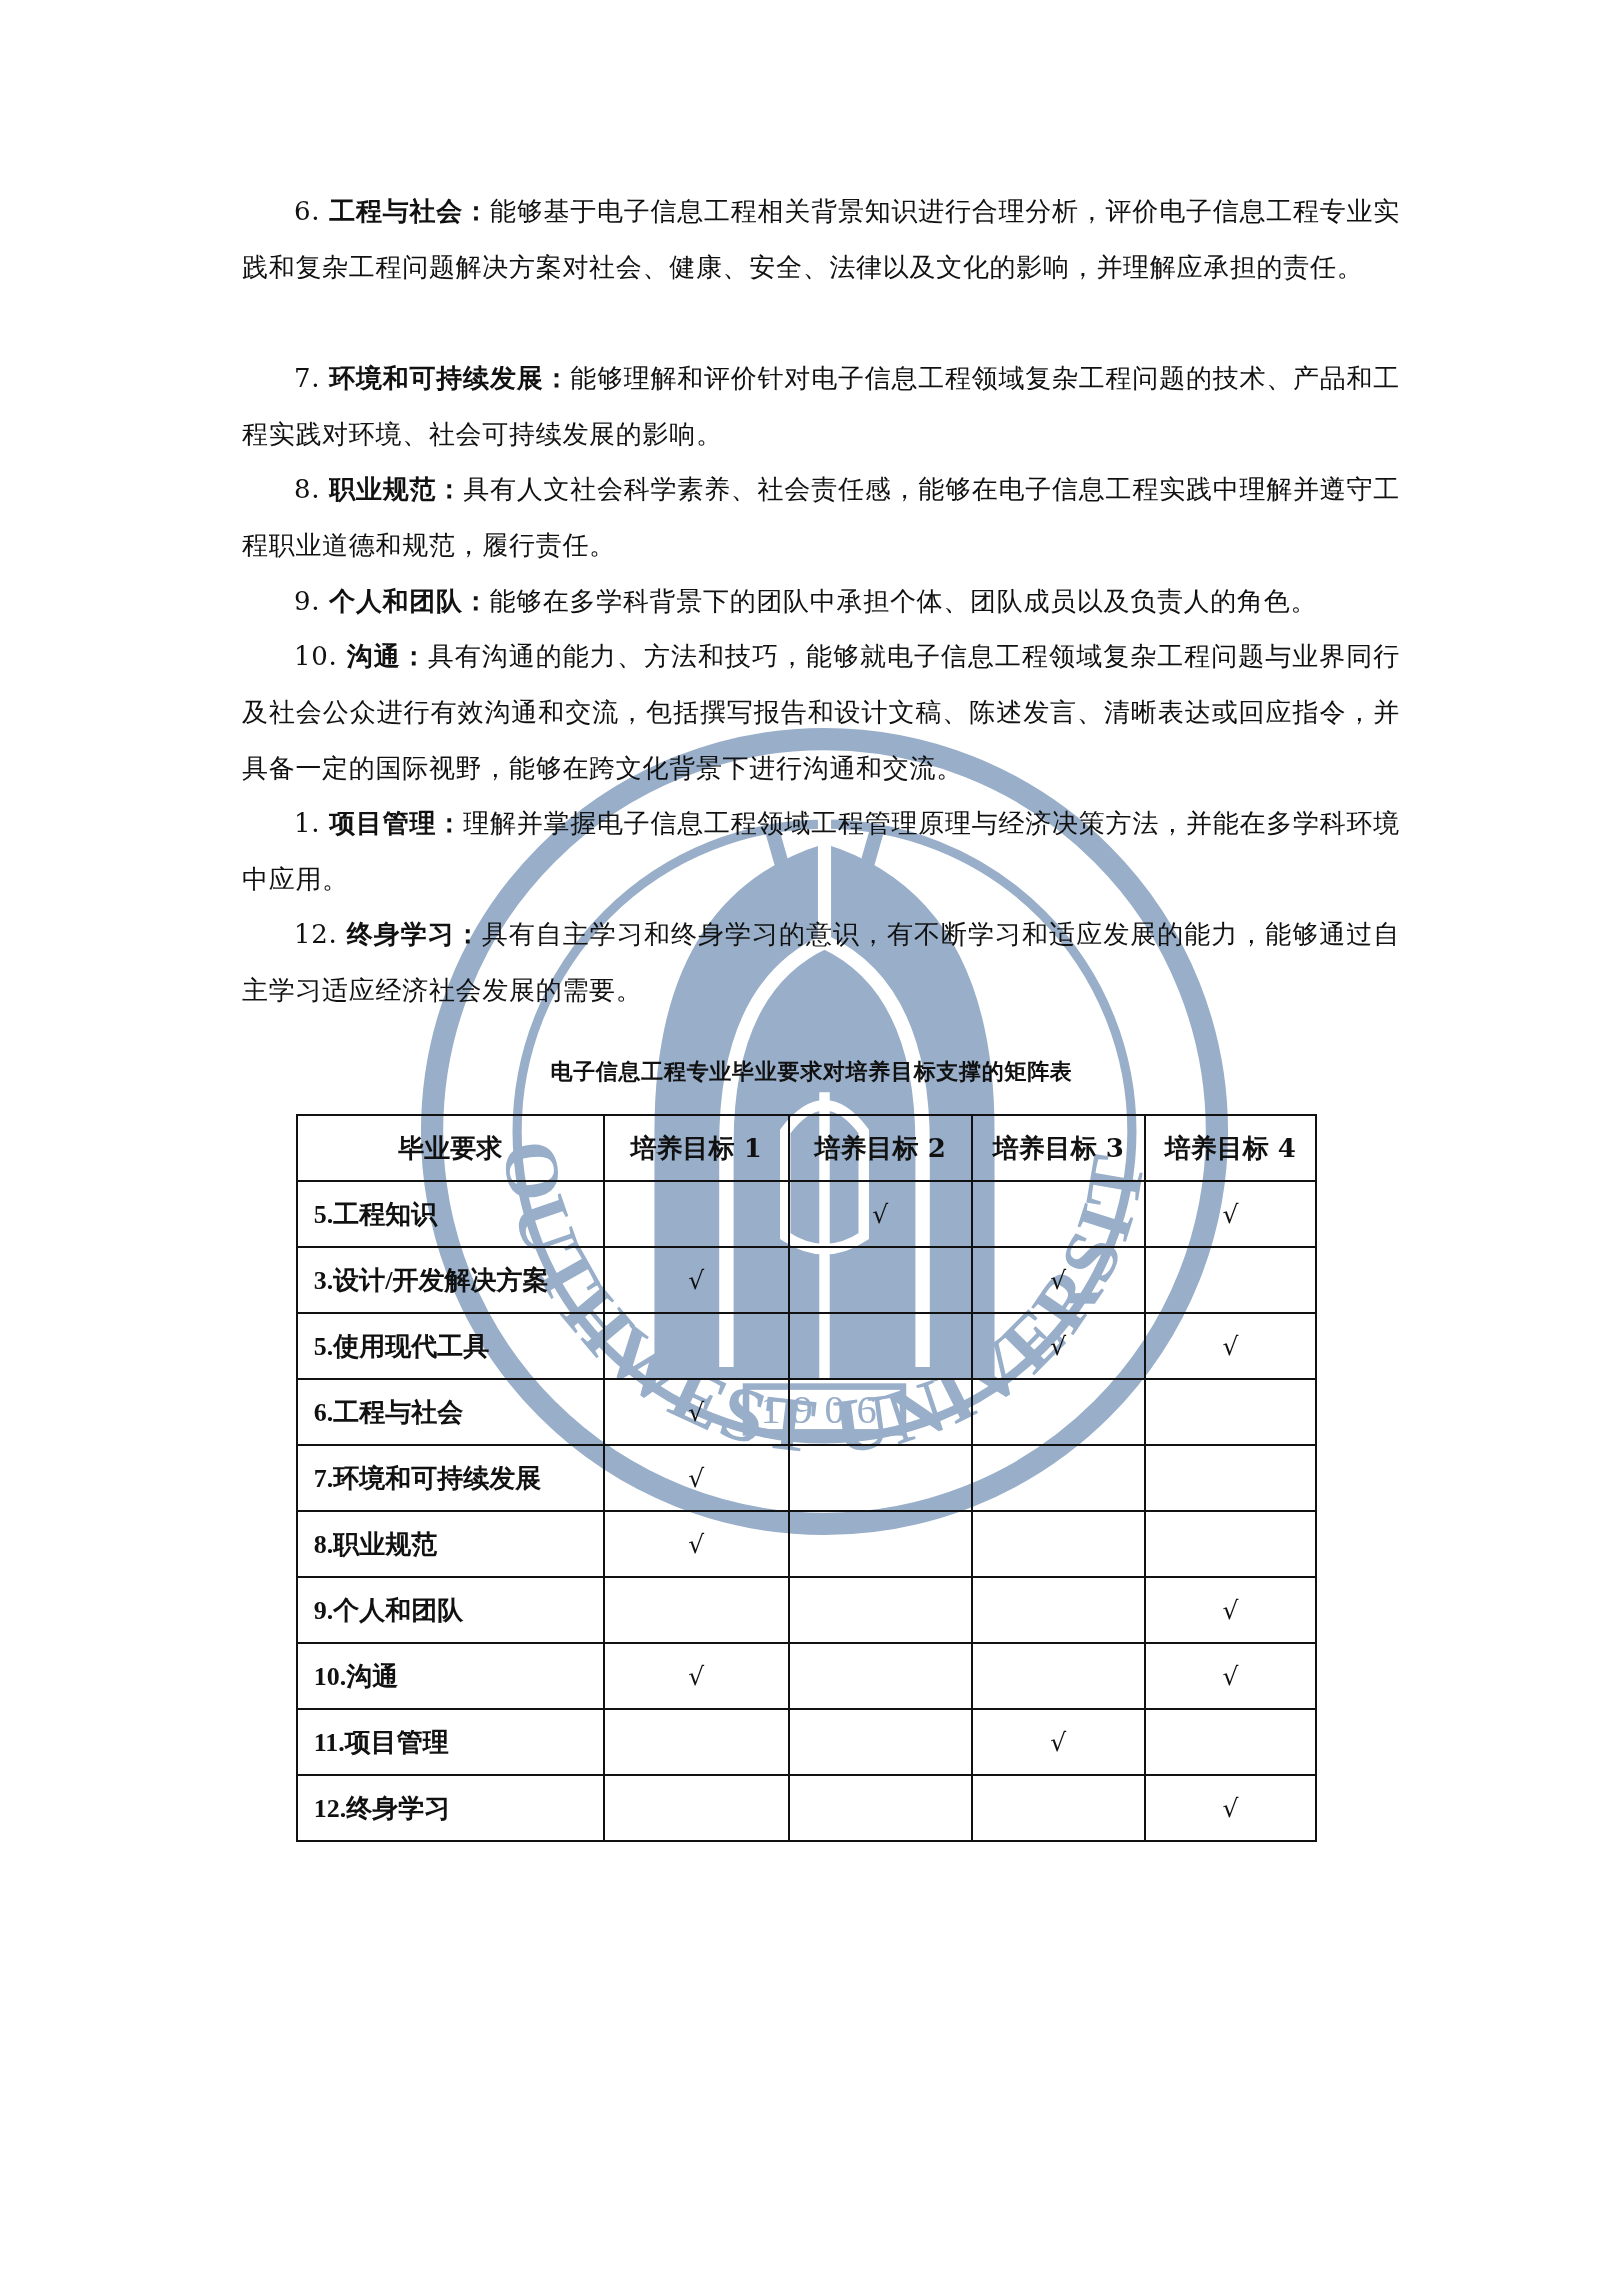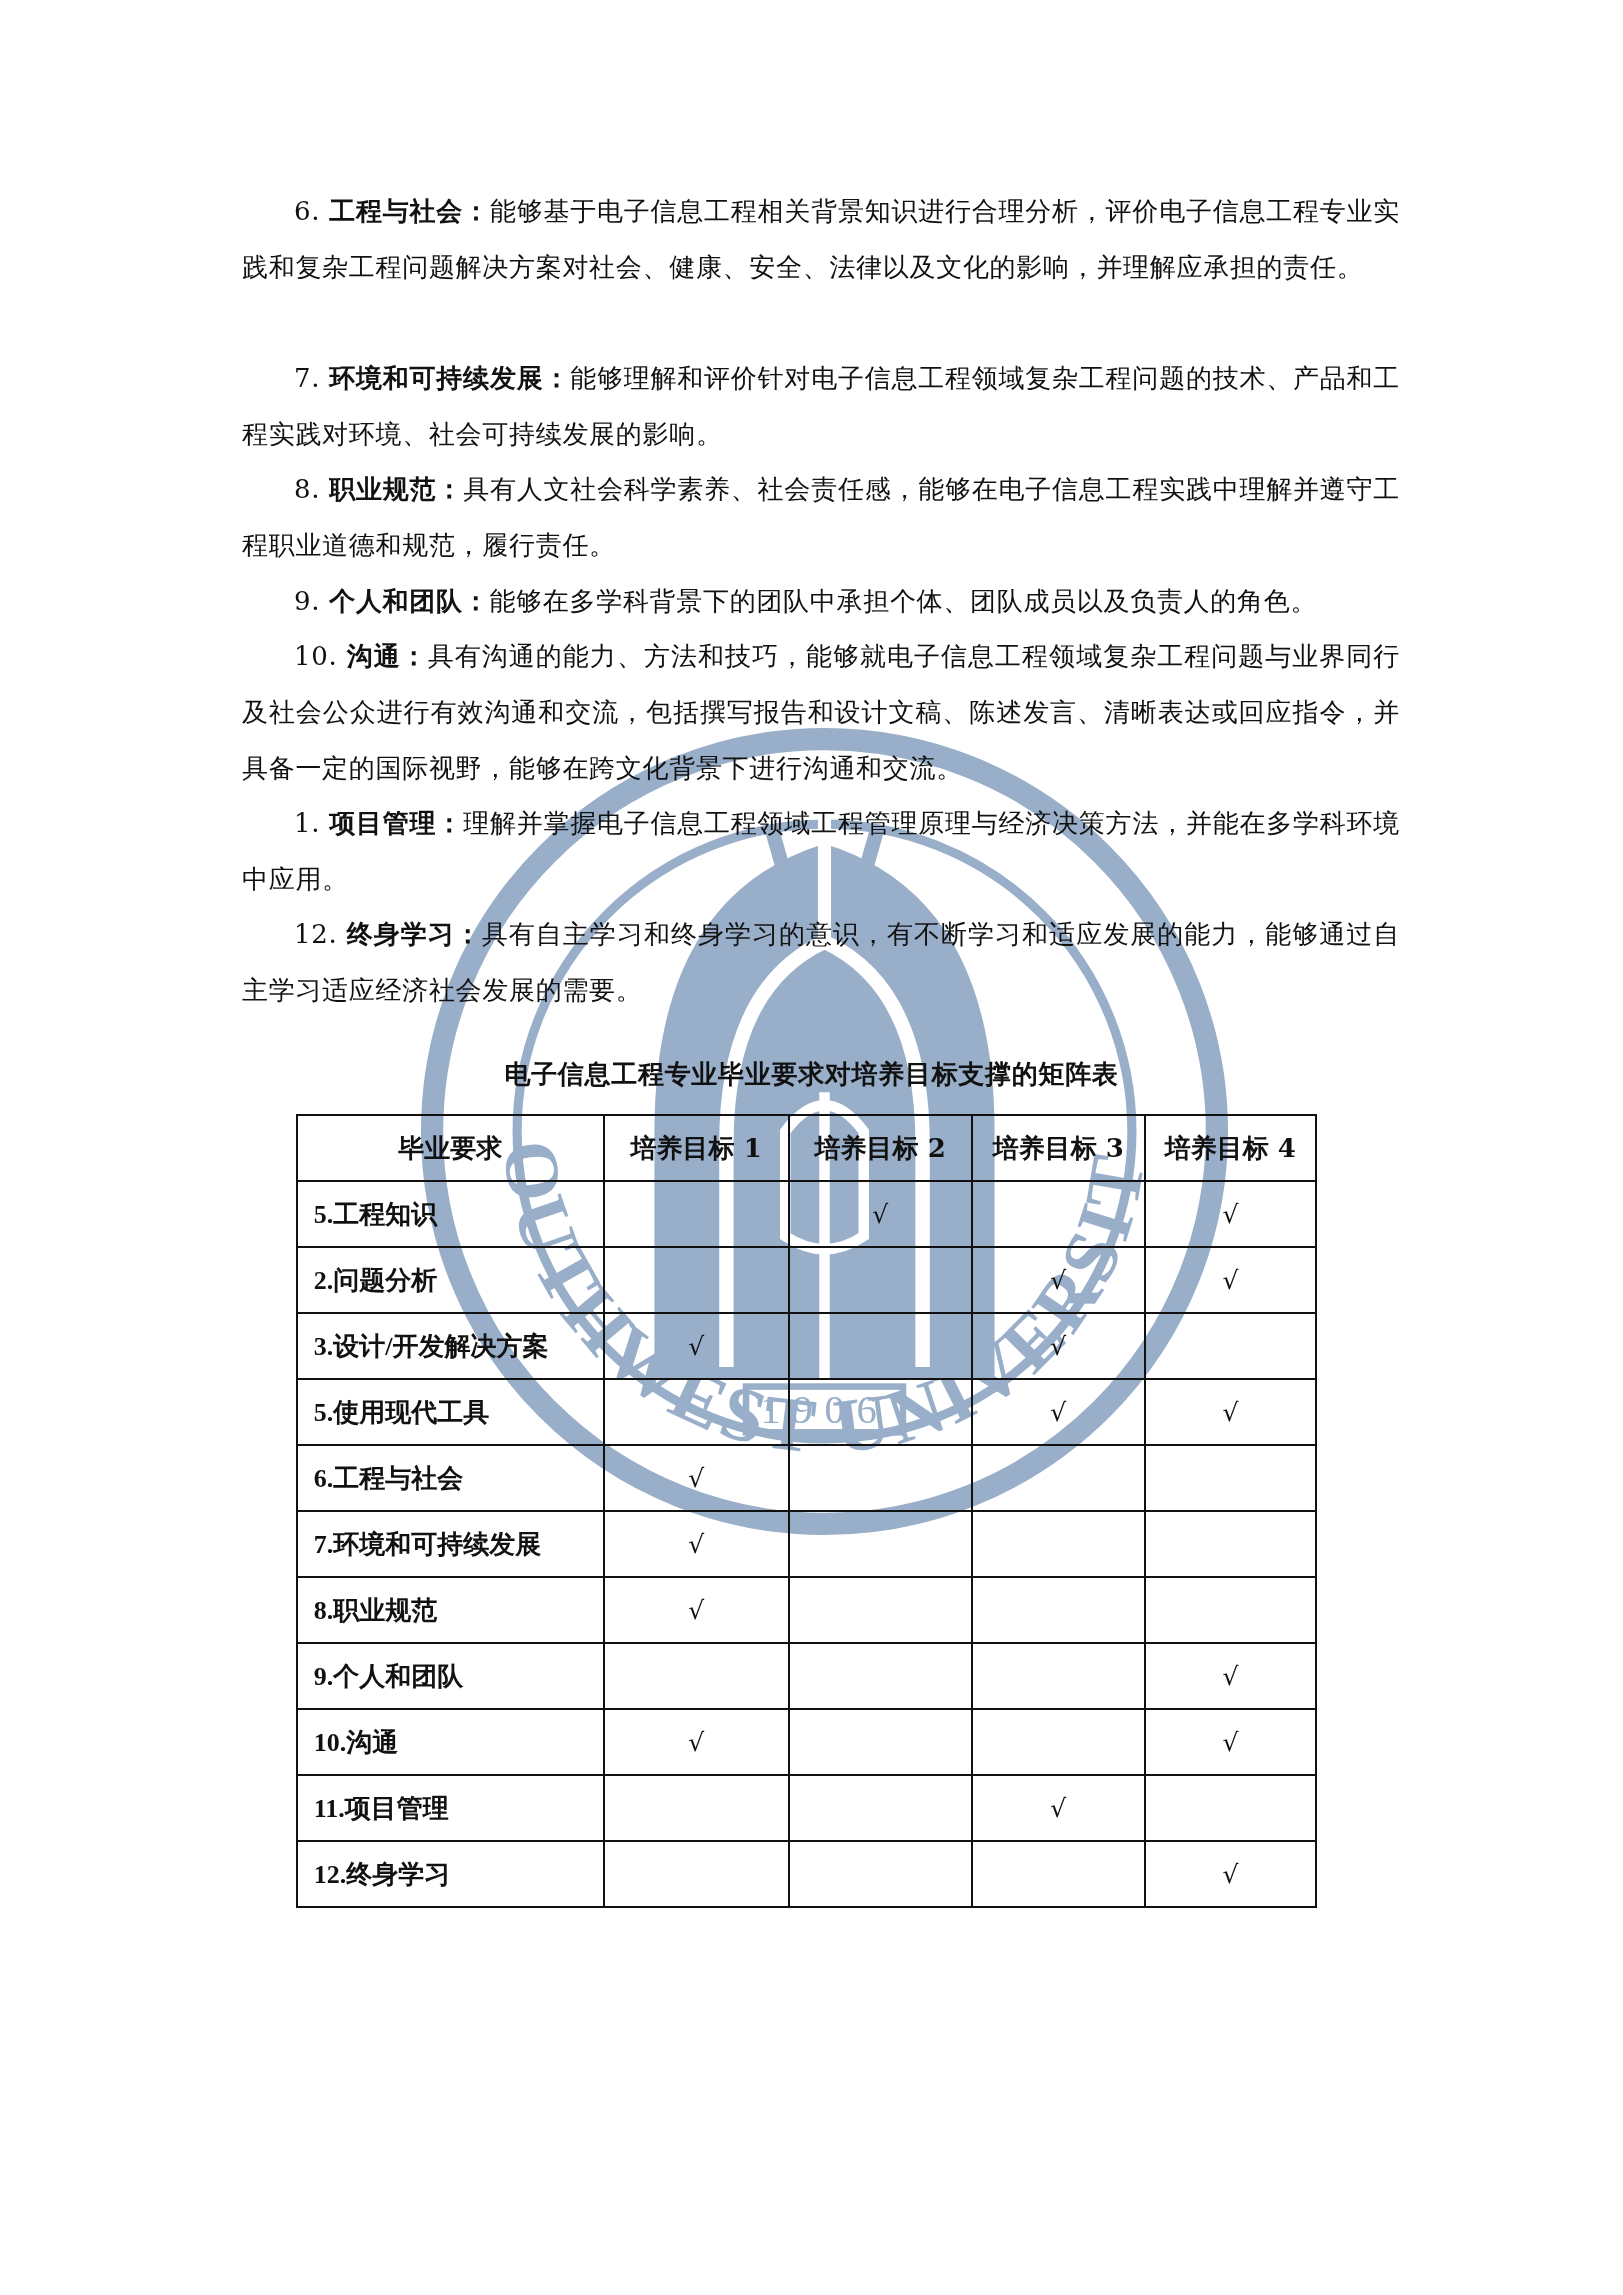--- a/index.html
+++ b/index.html
@@ -4,21 +4,21 @@
 <style>
   html, body { margin:0; padding:0; }
   body { width:1623px; height:2295px; background:#ffffff; position:relative; overflow:hidden;
          font-family:"DejaVu Serif","Liberation Serif",serif; color:#111; }
   .watermark { position:absolute; left:419px; top:726px; width:811px; height:811px; z-index:0; }
   .content { position:absolute; left:0; top:0; width:1623px; height:2295px; z-index:1; }
   .para { position:absolute; left:242px; width:1158px; font-size:26px; line-height:56px;
           text-align:justify; text-indent:52px; letter-spacing:0.7px; }
   .para b { font-weight:bold; }
   .caption { position:absolute; left:0; width:1623px; top:1057px; text-align:center;
-             font-size:26px; font-weight:bold; letter-spacing:0.7px; }
+             font-size:22px; font-weight:bold; letter-spacing:0.7px; }
   table.matrix { position:absolute; left:296px; top:1114px; width:1021px; border-collapse:collapse; }
   table.matrix td, table.matrix th { border:2px solid #111; height:64px; font-size:26px; padding:0; }
   table.matrix th { font-weight:bold; text-align:center; }
   table.matrix td.req { text-align:left; padding-left:15.7px; font-weight:bold; font-family:"Liberation Serif",serif; }
   table.matrix td.mark { text-align:center; font-family:"DejaVu Sans",sans-serif; font-size:25px; }
   col.c0 { width:310px; } col.c1 { width:187px; } col.c2 { width:185px; } col.c3 { width:175px; } col.c4 { width:173px; }
 </style>
 </head>
 <body>
 
@@ -79,27 +79,20 @@
     </thead>
     <tbody>
       <tr>
           <td class="req">5.工程知识</td>
           <td class="mark"></td>
           <td class="mark">√</td>
           <td class="mark"></td>
           <td class="mark">√</td>
         </tr>
       <tr>
-          <td class="req">2.问题分析</td>
-          <td class="mark"></td>
-          <td class="mark"></td>
-          <td class="mark">√</td>
-          <td class="mark">√</td>
-        </tr>
-      <tr>
           <td class="req">3.设计/开发解决方案</td>
           <td class="mark">√</td>
           <td class="mark"></td>
           <td class="mark">√</td>
           <td class="mark"></td>
         </tr>
       <tr>
           <td class="req">5.使用现代工具</td>
           <td class="mark"></td>
           <td class="mark"></td>

